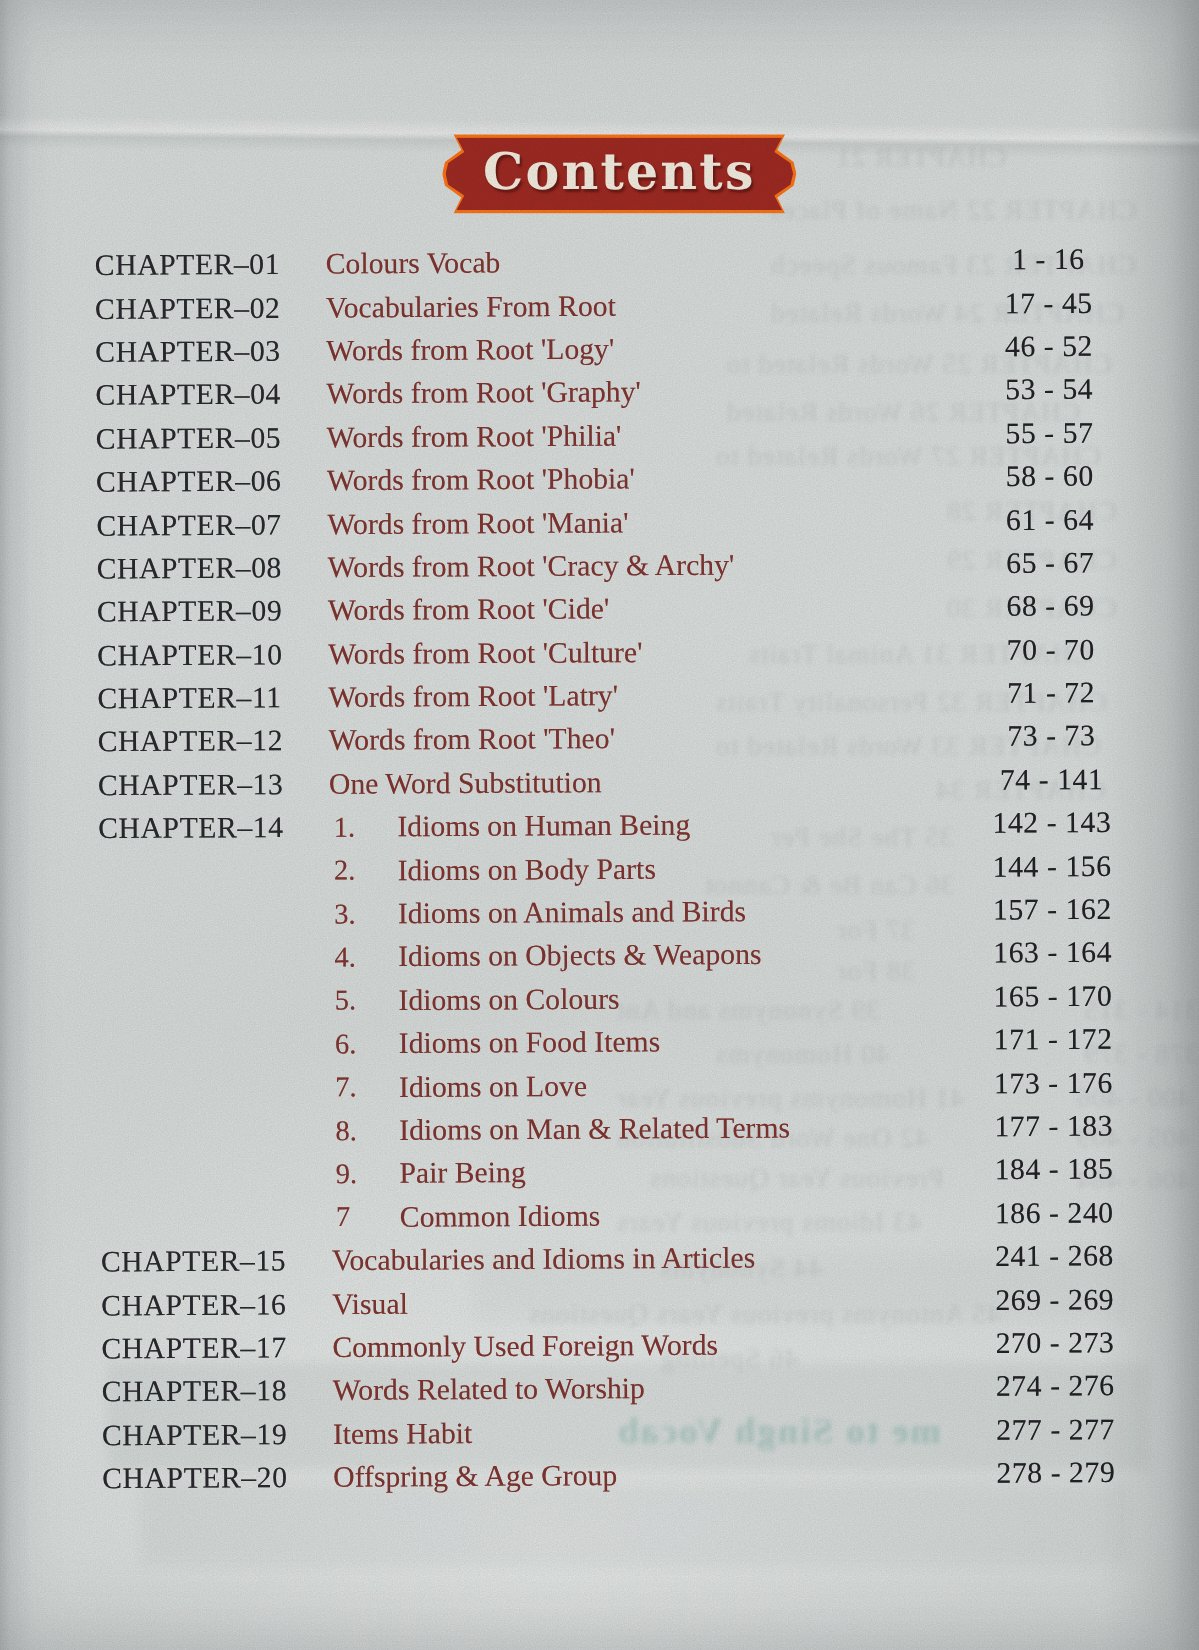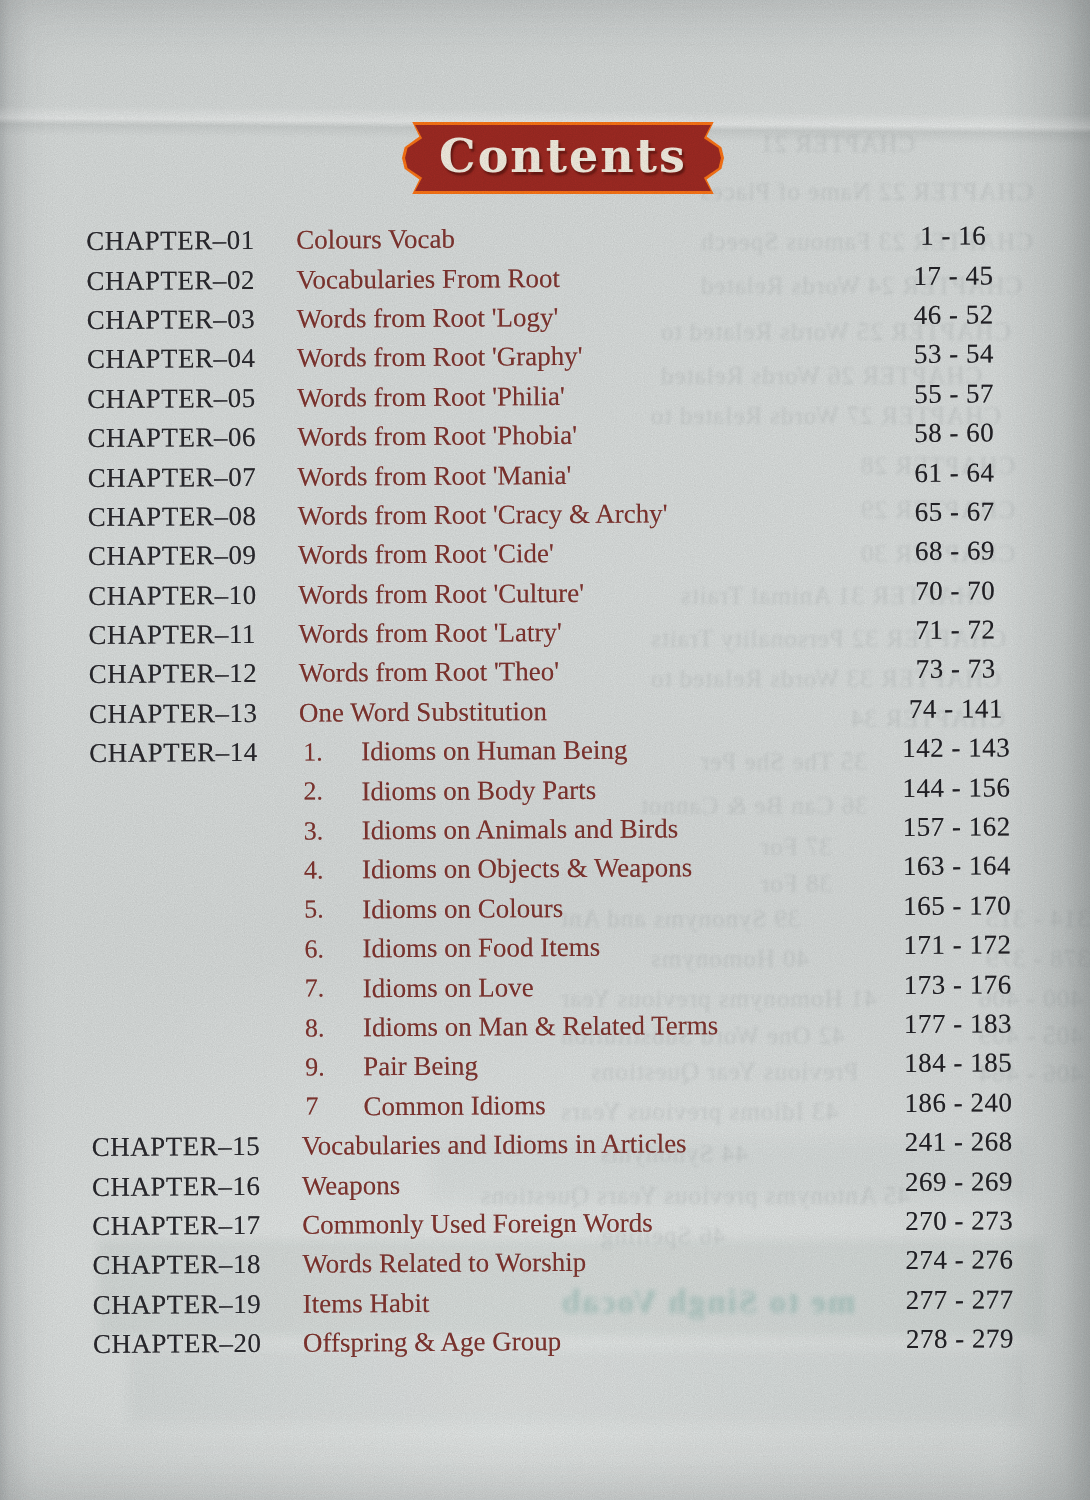--- a/index.html
+++ b/index.html
@@ -262,21 +262,21 @@
       <span class="title">Common Idioms</span>
       <span class="pages">186 - 240</span>
     </div>
     <div class="row">
       <span class="chap">CHAPTER–15</span>
       <span class="title">Vocabularies and Idioms in Articles</span>
       <span class="pages">241 - 268</span>
     </div>
     <div class="row">
       <span class="chap">CHAPTER–16</span>
-      <span class="title">Weapons</span>
+      <span class="title">Visual</span>
       <span class="pages">269 - 269</span>
     </div>
     <div class="row">
       <span class="chap">CHAPTER–17</span>
       <span class="title">Commonly Used Foreign Words</span>
       <span class="pages">270 - 273</span>
     </div>
     <div class="row">
       <span class="chap">CHAPTER–18</span>
       <span class="title">Words Related to Worship</span>

